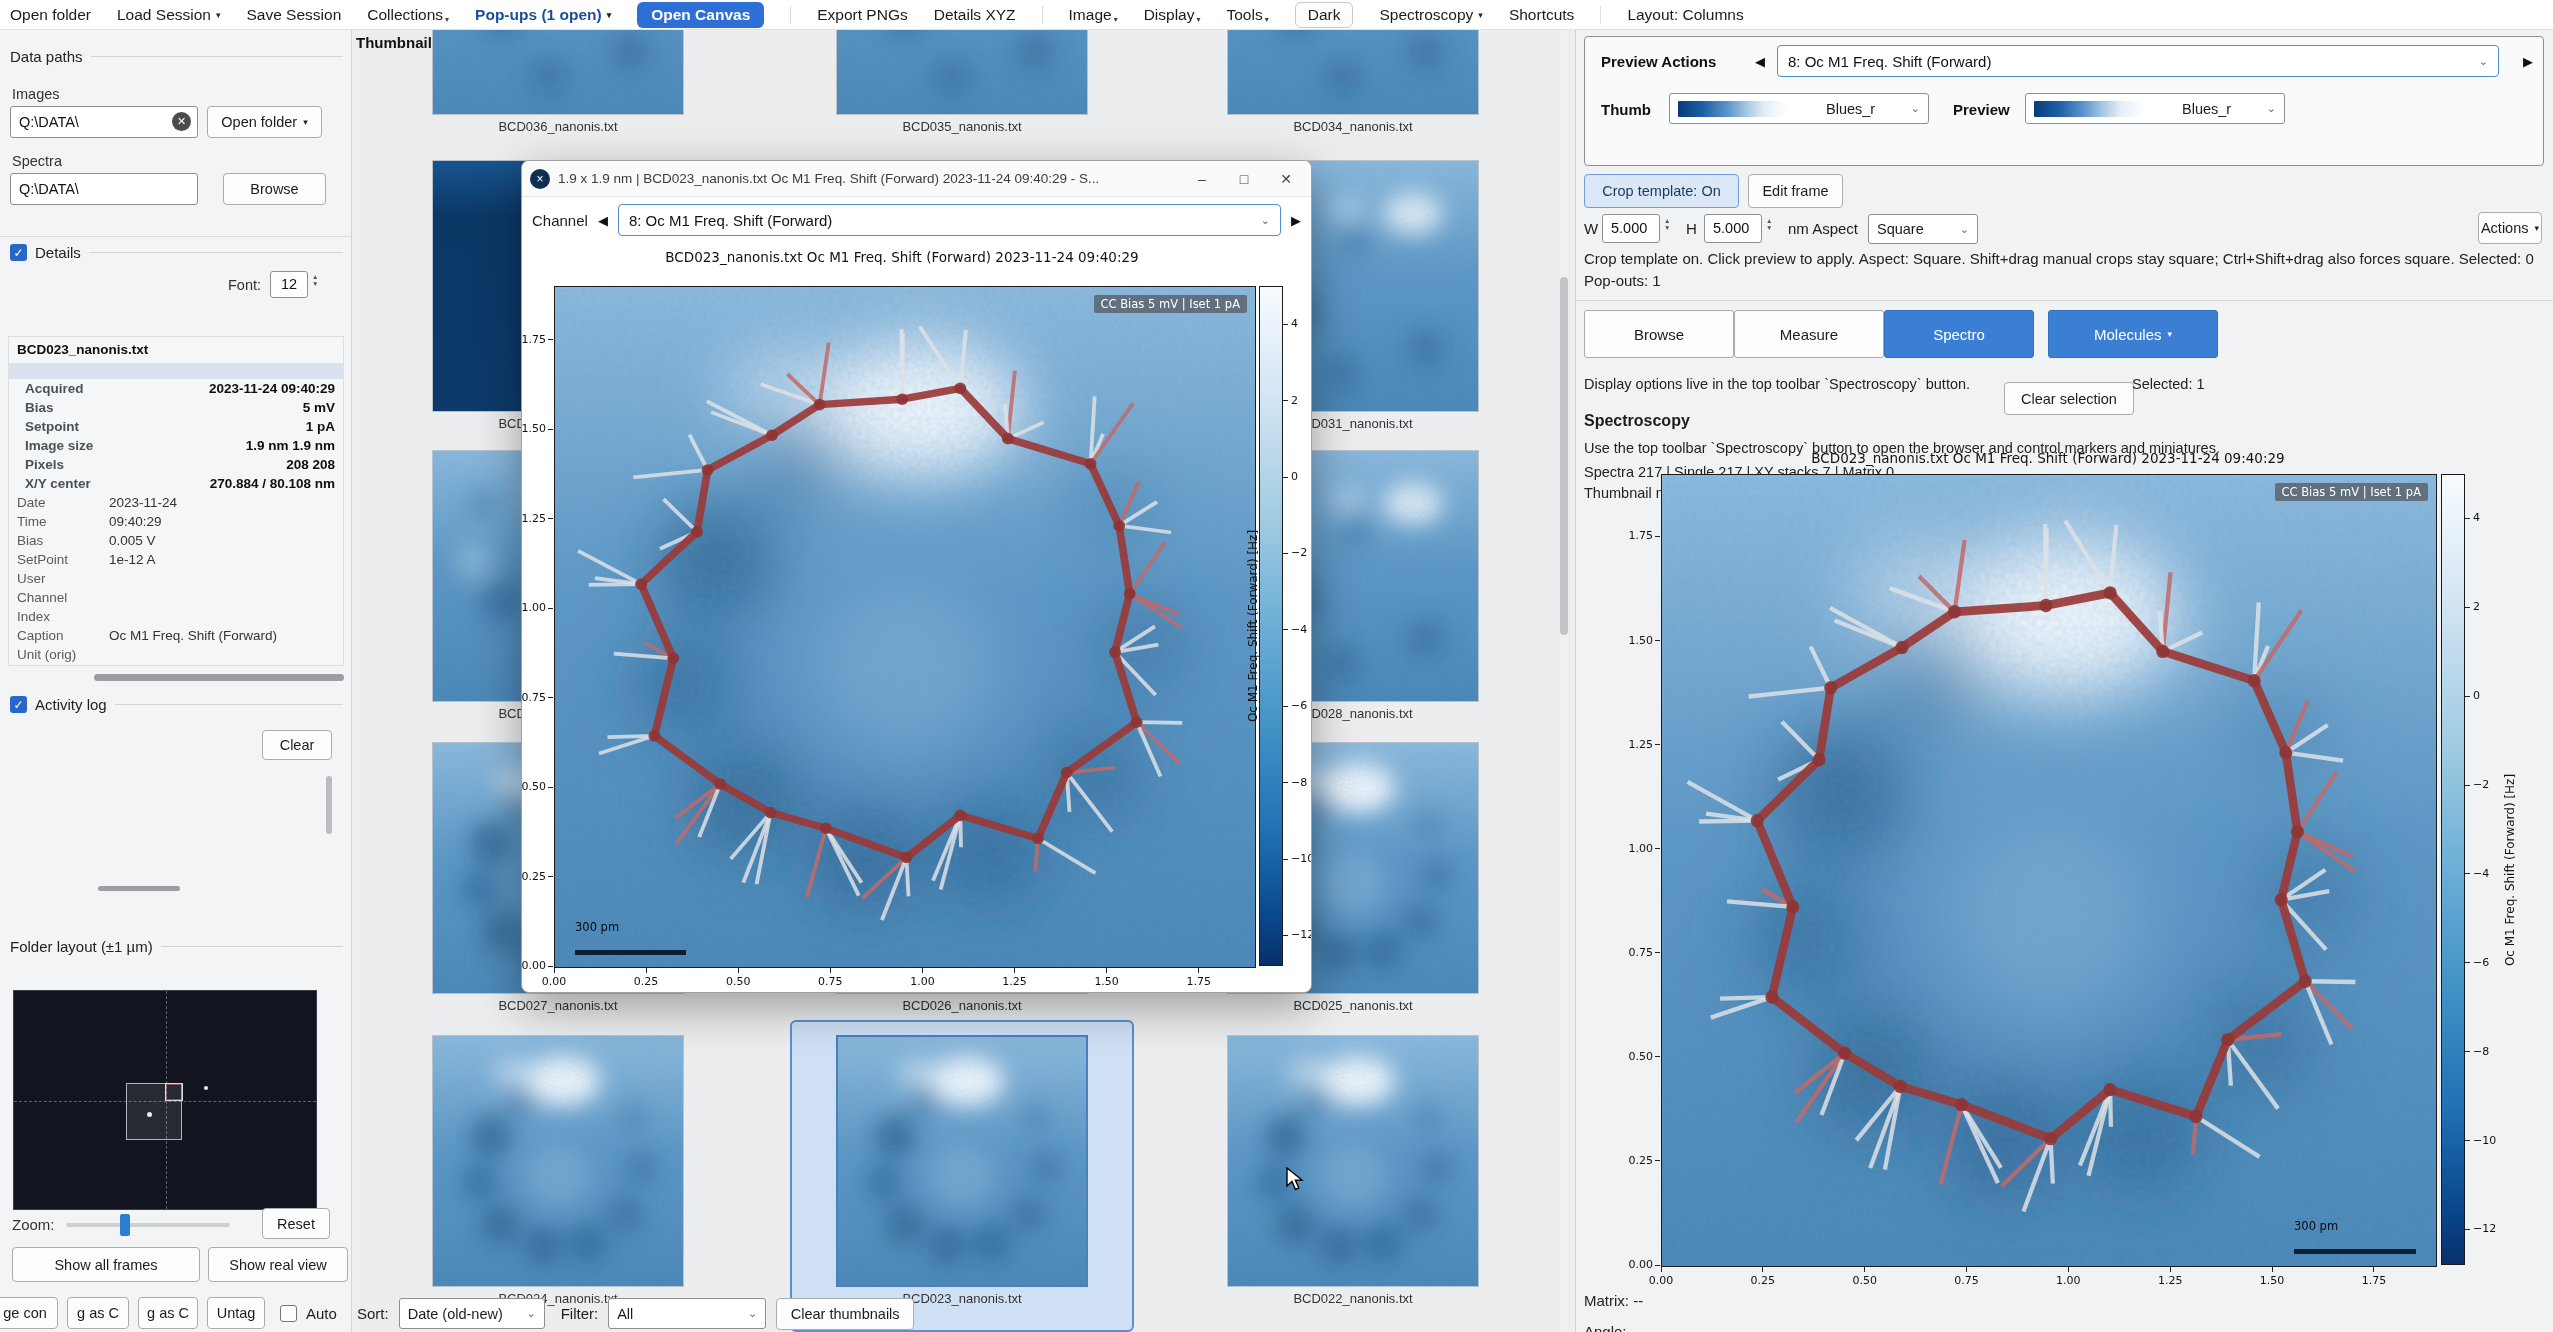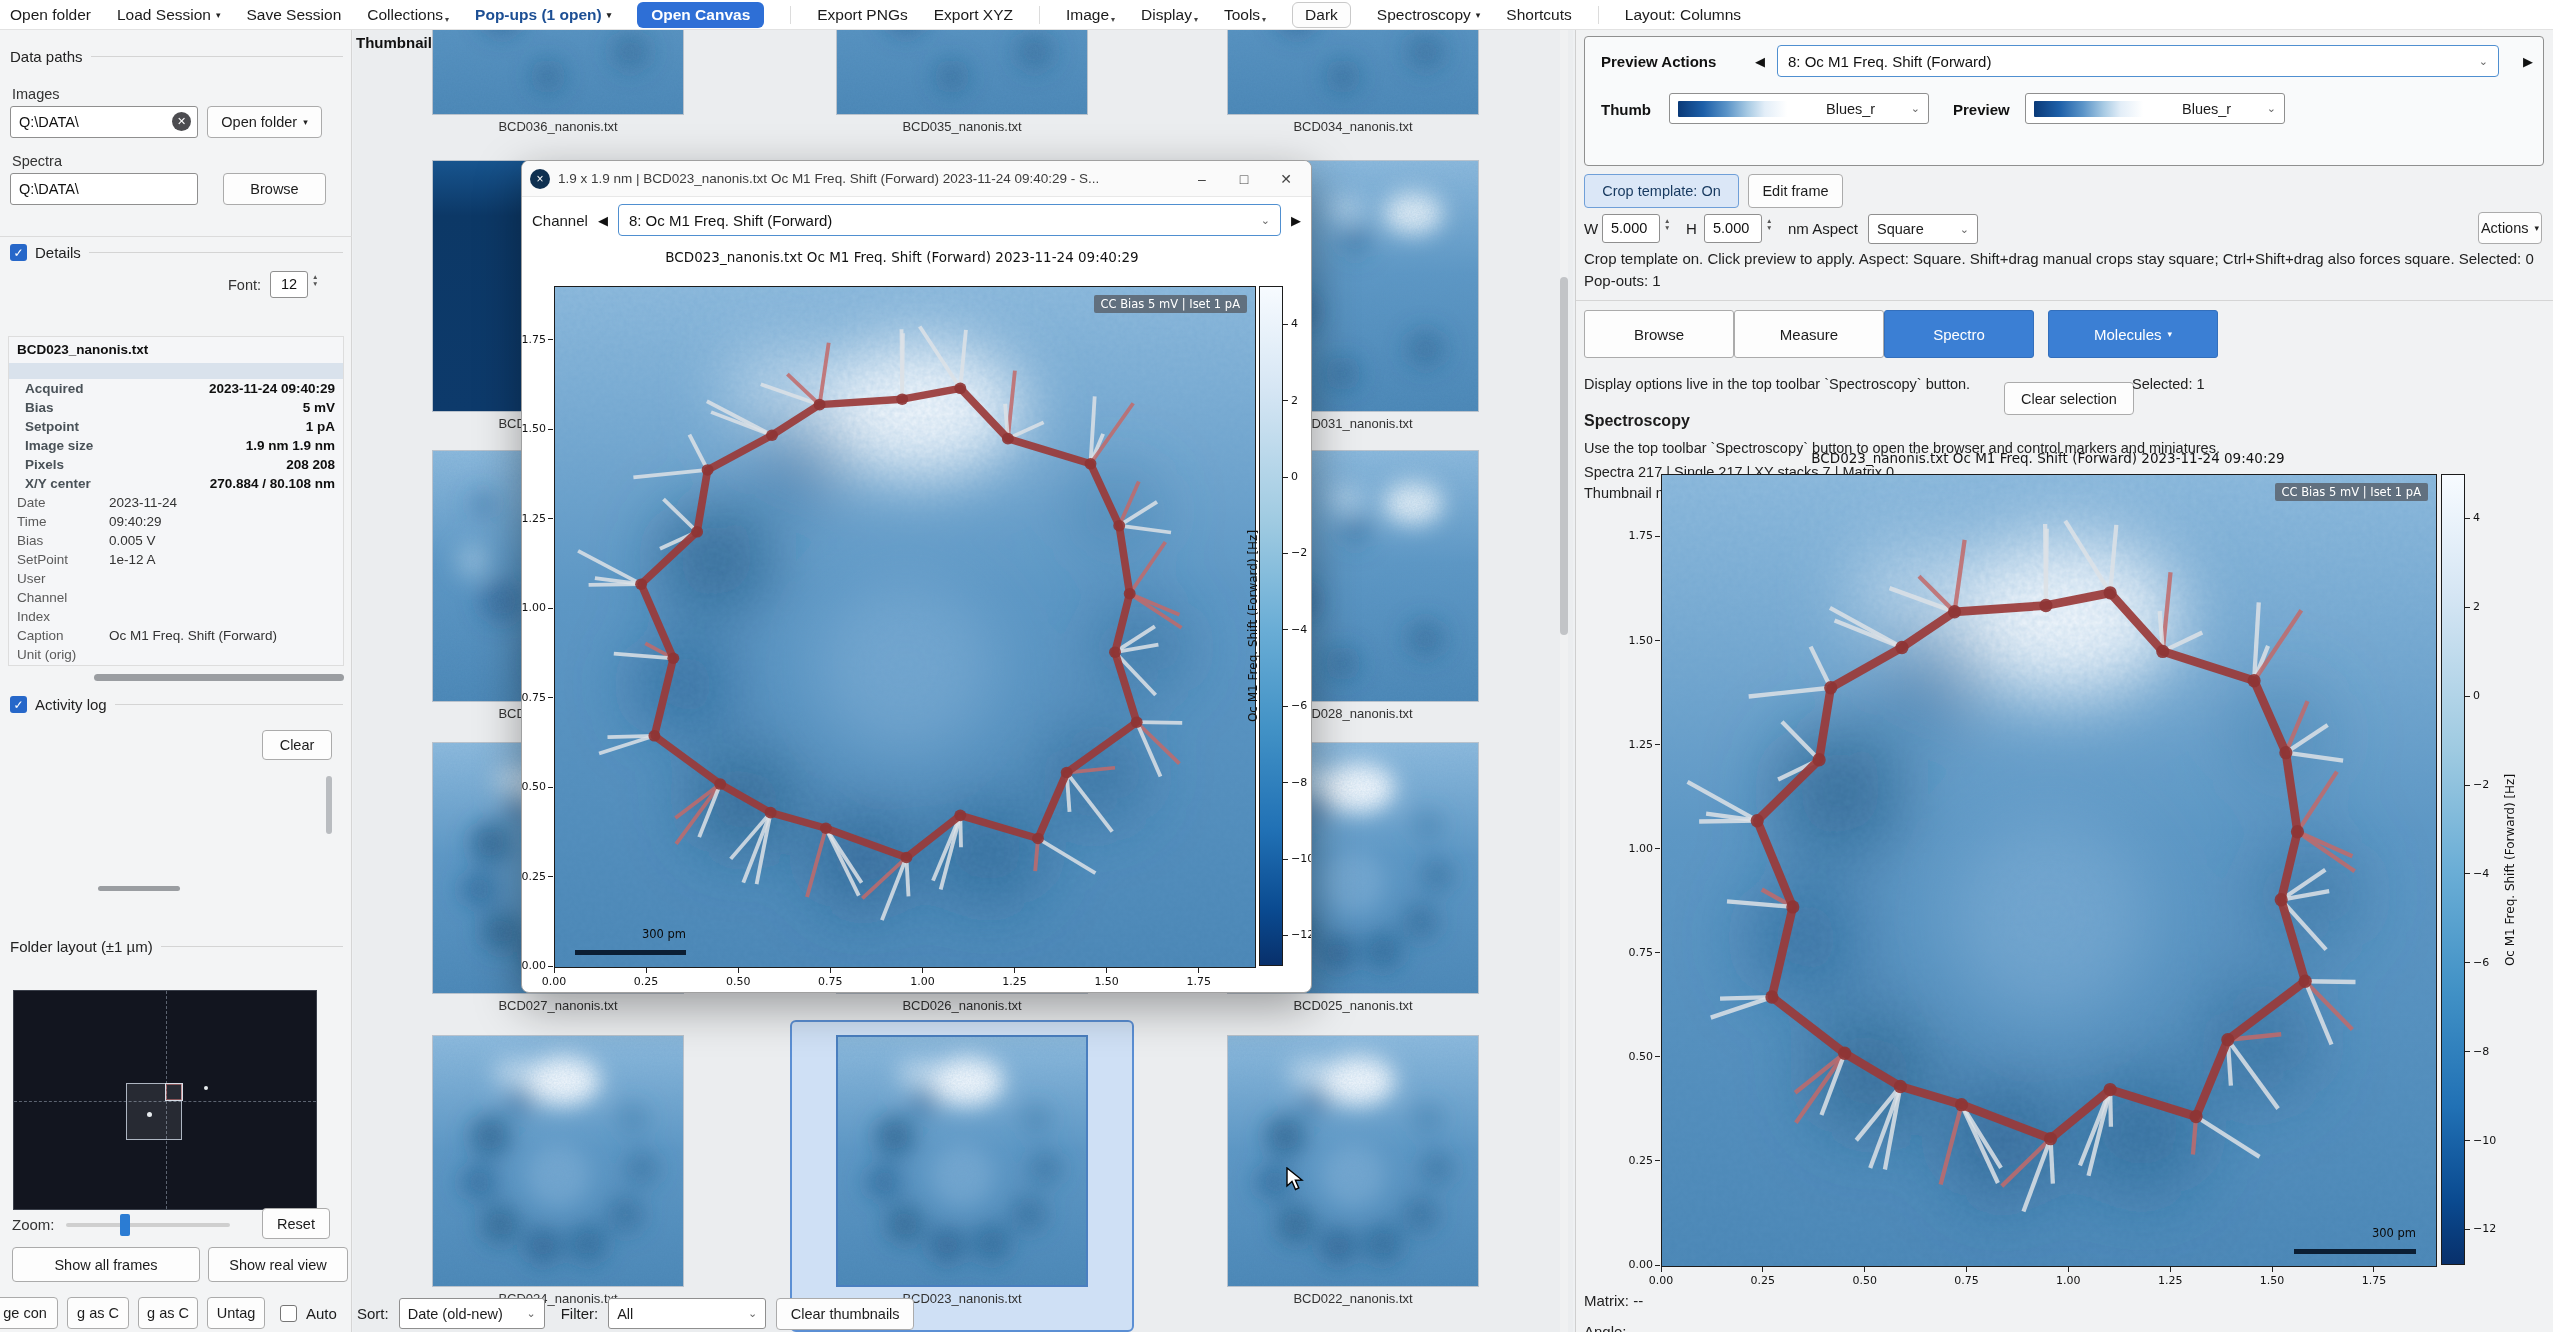--- a/index.html
+++ b/index.html
@@ -91,21 +91,21 @@
   .chan-combo{flex:1;height:32px;border:1.5px solid #4f8fd0;border-radius:4px;background:#fff;display:flex;align-items:center;
          padding:0 10px;box-sizing:border-box;font-size:15px;color:#111;}
   .nav-arrow{font-size:13px;color:#111;}
   
   .fig-title{position:absolute;transform:translateX(-50%);font-family:"DejaVu Sans",sans-serif;font-size:13.5px;color:#111;white-space:nowrap;}
   .fig-plot{position:absolute;border:1px solid #1c1c1c;box-sizing:content-box;overflow:hidden;background:#5d97c4;}
   .fig-plot > svg{position:absolute;left:0;top:0;width:100%;height:100%;}
   .molecule{position:absolute;left:0;top:0;width:100%;height:100%;}
   .fig-badge{position:absolute;top:8px;right:8px;background:rgba(90,100,110,0.85);color:#fff;
              font-family:"DejaVu Sans",sans-serif;font-size:11.5px;padding:2px 7px;border-radius:2px;white-space:nowrap;}
-  .fig-sb{position:absolute;display:flex;flex-direction:column;align-items:flex-end;gap:9px;}
+  .fig-sb{position:absolute;display:flex;flex-direction:column;align-items:flex-start;gap:16px;}
   .fig-sb.left{left:20px;bottom:12px;} .fig-sb.right{right:20px;bottom:12px;}
   .sb-text{font-family:"DejaVu Sans",sans-serif;font-size:11.5px;color:#0a0a0a;}
   .sb-bar{height:5px;background:#0b1e33;width:100%;}
   .tickmark-x{position:absolute;width:1px;height:5px;background:#222;}
   .tickmark-y,.tickmark-cb{position:absolute;width:5px;height:1px;background:#222;}
   .ticklabel-x{position:absolute;width:40px;text-align:center;font-family:"DejaVu Sans",sans-serif;font-size:11px;color:#111;}
   .ticklabel-y{position:absolute;width:38px;text-align:right;font-family:"DejaVu Sans",sans-serif;font-size:11px;color:#111;}
   .ticklabel-cb{position:absolute;font-family:"DejaVu Sans",sans-serif;font-size:11px;color:#111;}
   .fig-cbar{position:absolute;border:1px solid #1c1c1c;box-sizing:border-box;
      background:linear-gradient(180deg,#f7fbff 0%,#d6e6f4 15%,#9ecae1 35%,#6baed6 50%,#4292c6 65%,#2171b5 80%,#0a4a90 92%,#08306b 100%);}
@@ -198,21 +198,21 @@
         <span class="mb-caret">▾</span>
       </div>
       <div class="mb-item mb-primary">
         <span>Open Canvas</span>
       </div>
       <div class="mb-sep"></div>
       <div class="mb-item">
         <span>Export PNGs</span>
       </div>
       <div class="mb-item">
-        <span>Export XYZ</span>
+        <span>Details XYZ</span>
       </div>
       <div class="mb-sep"></div>
       <div class="mb-item">
         <span>Image</span>
         <span class="mb-caret small">▾</span>
       </div>
       <div class="mb-item">
         <span>Display</span>
         <span class="mb-caret small">▾</span>
       </div>

